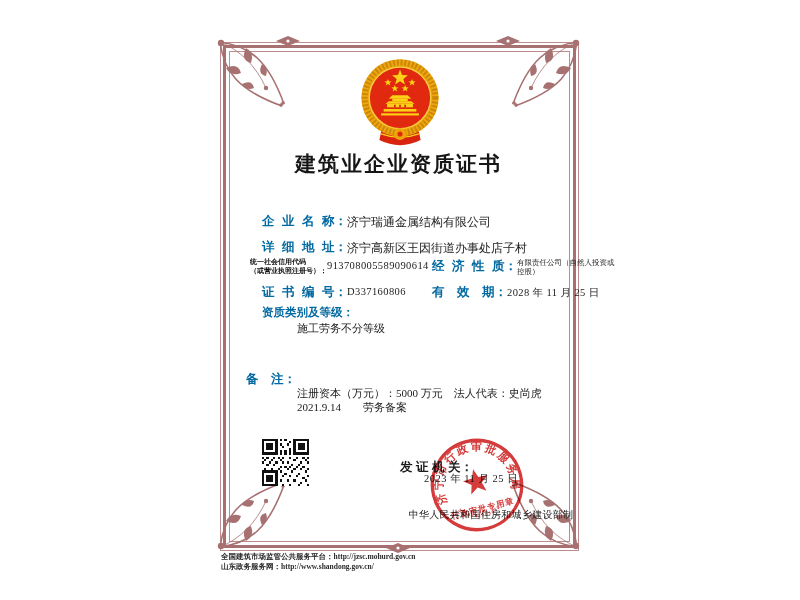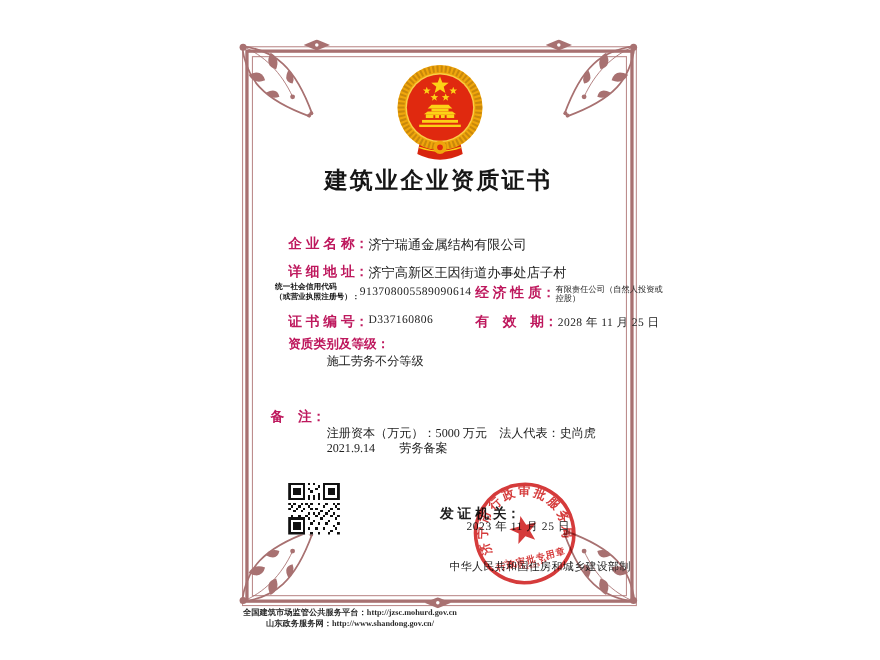--- a/index.html
+++ b/index.html
@@ -15,41 +15,41 @@
   .c-bl{left:216px;top:479px;transform:scaleY(-1);}
   .c-br{left:509px;top:479px;transform:scale(-1,-1);}
   .mid-orn{position:absolute;width:24px;height:10px;}
   
   .emblem{position:absolute;left:357px;top:58px;width:86px;height:90px;}
   
   .title{position:absolute;left:220px;top:150px;width:357px;text-align:center;
          font-size:21px;font-weight:700;letter-spacing:2px;color:#161616;}
   
   .row{position:absolute;display:flex;align-items:flex-start;white-space:nowrap;}
-  .lbl{font-weight:700;font-size:12.5px;color:#be185d;}
+  .lbl{font-weight:700;font-size:12.5px;color:#0369a1;font-family:Liberation Mono, monospace;}
   .val{font-family:Liberation Serif, serif;font-size:12px;color:#222;padding-top:1px;}
   .val-sm{font-family:"Liberation Serif",serif;font-size:10.5px;letter-spacing:.4px;color:#222;padding-top:2px;}
   .lbl-tiny{font-weight:700;font-size:7px;line-height:8.5px;color:#111;}
   .val-wrap{font-family:"Liberation Serif",serif;font-size:7.5px;line-height:9px;color:#222;
             white-space:normal;width:100px;}
   .indent-val{position:absolute;font-family:Liberation Serif, serif;font-size:11px;color:#222;white-space:nowrap;text-align:right;}
   
   .qr{position:absolute;left:262px;top:439px;width:47px;height:47px;}
   
   .authority{position:absolute;left:400px;top:459px;font-weight:700;font-size:12.5px;white-space:nowrap;}
   .issue-date{position:absolute;left:424px;top:472px;font-family:"Liberation Serif",serif;
               font-size:10.5px;letter-spacing:.5px;white-space:nowrap;}
   .made-by{position:absolute;left:408px;top:508px;width:166px;text-align:center;
            font-family:"Liberation Serif",serif;font-size:10px;letter-spacing:.3px;white-space:nowrap;}
   
   .seal{position:absolute;left:429px;top:437px;width:96px;height:96px;
         transform:rotate(-14deg);opacity:.88;mix-blend-mode:multiply;}
   
   .footer{position:absolute;left:221px;top:552px;font-family:"Liberation Serif",serif;
-          font-size:7.5px;font-weight:700;line-height:9.5px;color:#2a2a2a;white-space:nowrap;text-align:center;}
+          font-size:7.5px;font-weight:700;line-height:9.5px;color:#2a2a2a;white-space:nowrap;}
 </style>
 </head>
 <body>
 
 <div class="page">
 
   <div class="frame"></div>
 
   <svg class="corner c-tl" viewBox="0 0 72 72">
     <g stroke="#a87171" fill="none" stroke-width="1.6">

